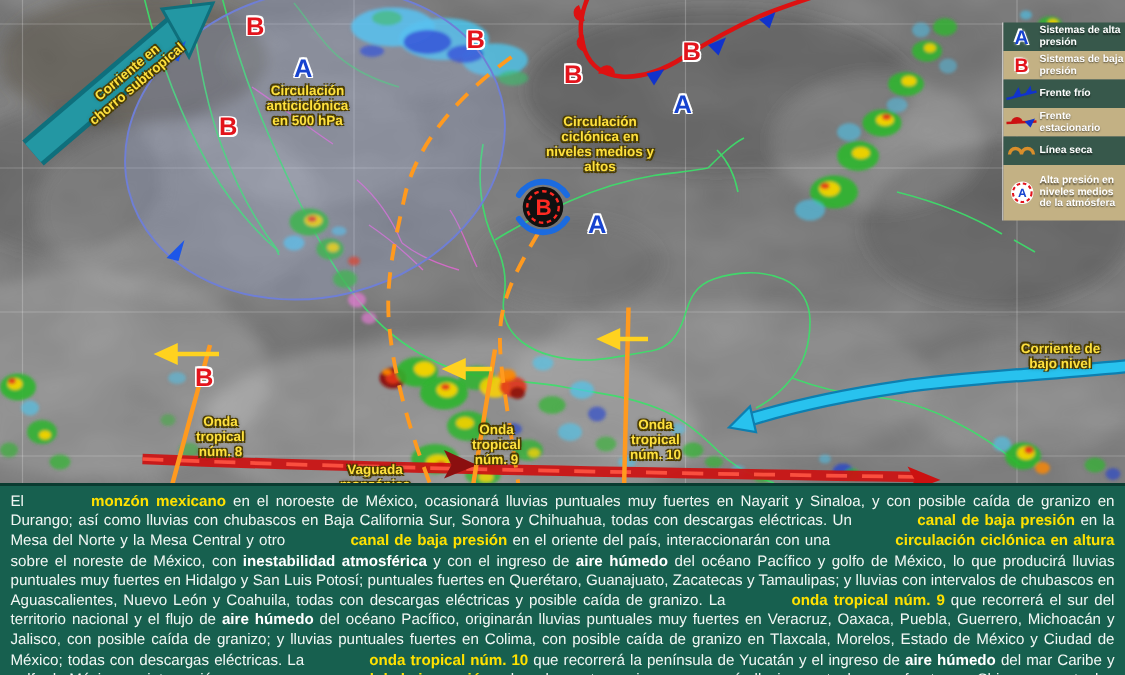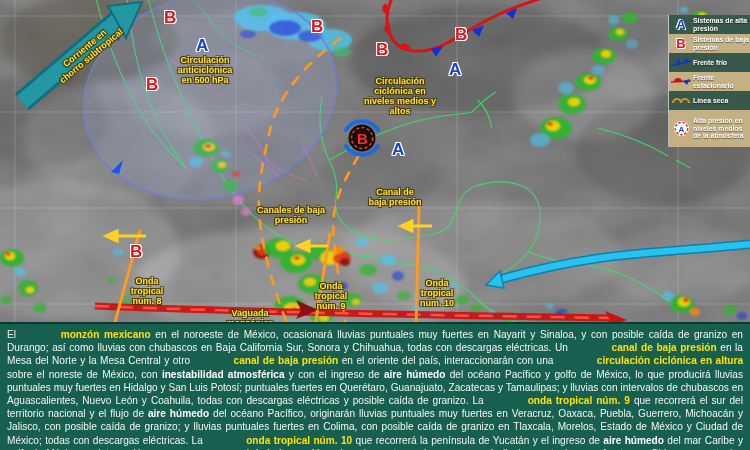--- a/index.html
+++ b/index.html
@@ -286,35 +286,33 @@
 
     <div class="mlabel jetlabel" style="left:18px;top:42px;width:140px;">Corriente en
 chorro subtropical</div>
     <div class="mlabel" style="left:160px;top:55px;width:90px;">Circulación
 anticiclónica
 en 500 hPa</div>
     <div class="mlabel" style="left:352px;top:76px;width:96px;">Circulación
 ciclónica en
 niveles medios y
 altos</div>
-    <div class="mlabel" style="left:350px;top:187px;width:90px;">Canal de
-baja presión</div>
-    <div class="mlabel" style="left:241px;top:205px;width:100px;">Canales de baja
-presión</div>
     <div class="mlabel" style="left:117px;top:276px;width:60px;">Onda
 tropical
 núm. 8</div>
     <div class="mlabel" style="left:301px;top:281px;width:60px;">Onda
 tropical
 núm. 9</div>
     <div class="mlabel" style="left:407px;top:278px;width:60px;">Onda
 tropical
 núm. 10</div>
     <div class="mlabel" style="left:215px;top:308px;width:70px;">Vaguada
 monzónica</div>
+    <div class="mlabel" style="left:667px;top:227px;width:80px;">Corriente de
+bajo nivel</div>
 
     <div class="pmark pB" style="left:164px;top:9px;">B</div>
     <div class="pmark pA" style="left:196px;top:37px;">A</div>
     <div class="pmark pB" style="left:146px;top:76px;">B</div>
     <div class="pmark pB" style="left:311px;top:18px;">B</div>
     <div class="pmark pB" style="left:376px;top:41px;">B</div>
     <div class="pmark pB" style="left:455px;top:26px;">B</div>
     <div class="pmark pA" style="left:449px;top:61px;">A</div>
     <div class="pmark pA" style="left:392px;top:141px;">A</div>
     <div class="pmark pB" style="left:130px;top:243px;">B</div>

